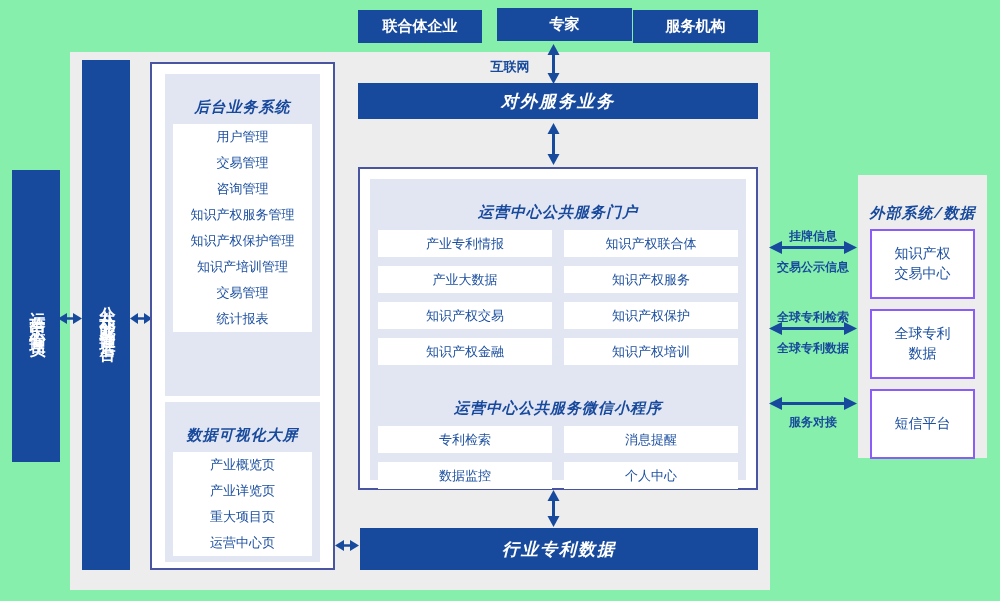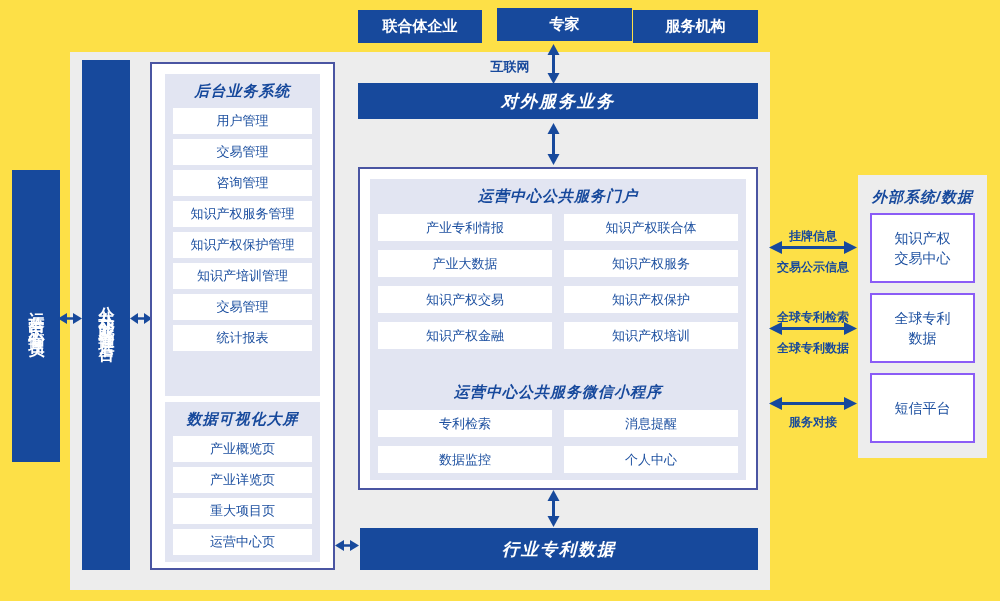--- a/index.html
+++ b/index.html
@@ -1,30 +1,30 @@
 <!DOCTYPE html>
 <html><head>
 <meta charset="utf-8">
 <style>
   html,body{margin:0;padding:0;background:#fff;}
-  .canvas{position:relative;width:1000px;height:601px;background:#fde047;overflow:hidden;
-          font-family:Liberation Sans, sans-serif;}
+  .canvas{position:relative;width:1000px;height:601px;background:#86efac;overflow:hidden;
+          font-family:Liberation Mono, monospace;}
   .abs{position:absolute;box-sizing:border-box;}
   .bg-main{left:70px;top:52px;width:700px;height:538px;background:#ededed;}
   .bg-right{left:858px;top:175px;width:129px;height:283px;background:#ededed;}
   .bluebox{background:#17499c;color:#fff;display:flex;align-items:center;justify-content:center;
            font-weight:bold;text-align:center;}
   .topbox{height:33px;font-size:15px;}
   .mainbar{font-size:17px;font-style:italic;letter-spacing:2px;}
   .vbar{writing-mode:vertical-rl;font-size:16px;letter-spacing:5px;}
   .panel-outer{background:#fff;border:2px solid #4a55a2;}
   .panel-lav{background:#e2e5f2;}
   .panel-title{text-align:center;font-weight:bold;font-style:italic;color:#17499c;
-               font-size:15px;padding-top:8px;letter-spacing:1px;}
-  .list{display:flex;flex-direction:column;gap:5px;margin:7px 8px 0 8px;}
+               font-size:15px;padding-top:8px;letter-spacing:1px;margin-top:16px;}
+  .list{display:flex;flex-direction:column;margin:7px 8px 0 8px;}
   .grid2{display:grid;grid-template-columns:1fr 1fr;gap:9px 12px;margin:8px 8px 0 8px;}
   .item{background:#fff;color:#1d50a0;font-size:13px;height:26px;display:flex;
         align-items:center;justify-content:center;}
   .item.tall{height:27px;}
   .flow-label{position:absolute;font-size:12px;font-weight:bold;color:#17499c;
               text-align:center;white-space:nowrap;}
   .extbox{background:#fff;border:2px solid #8b5cf6;color:#1d50a0;font-size:14px;
           display:flex;align-items:center;justify-content:center;text-align:center;
           white-space:pre-line;line-height:1.45;}
   .extlist{display:flex;flex-direction:column;gap:10px;margin:6px 12px 0 12px;}

